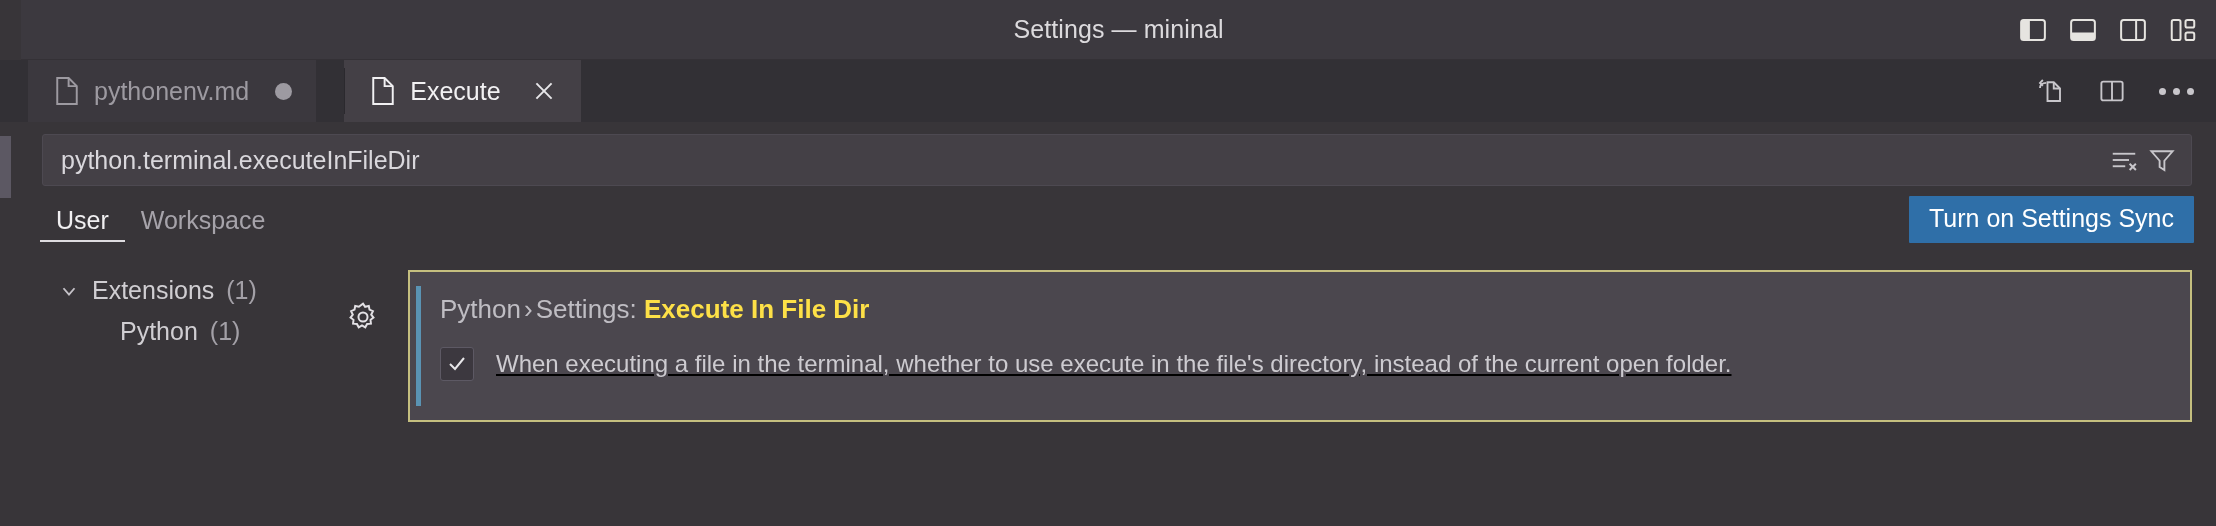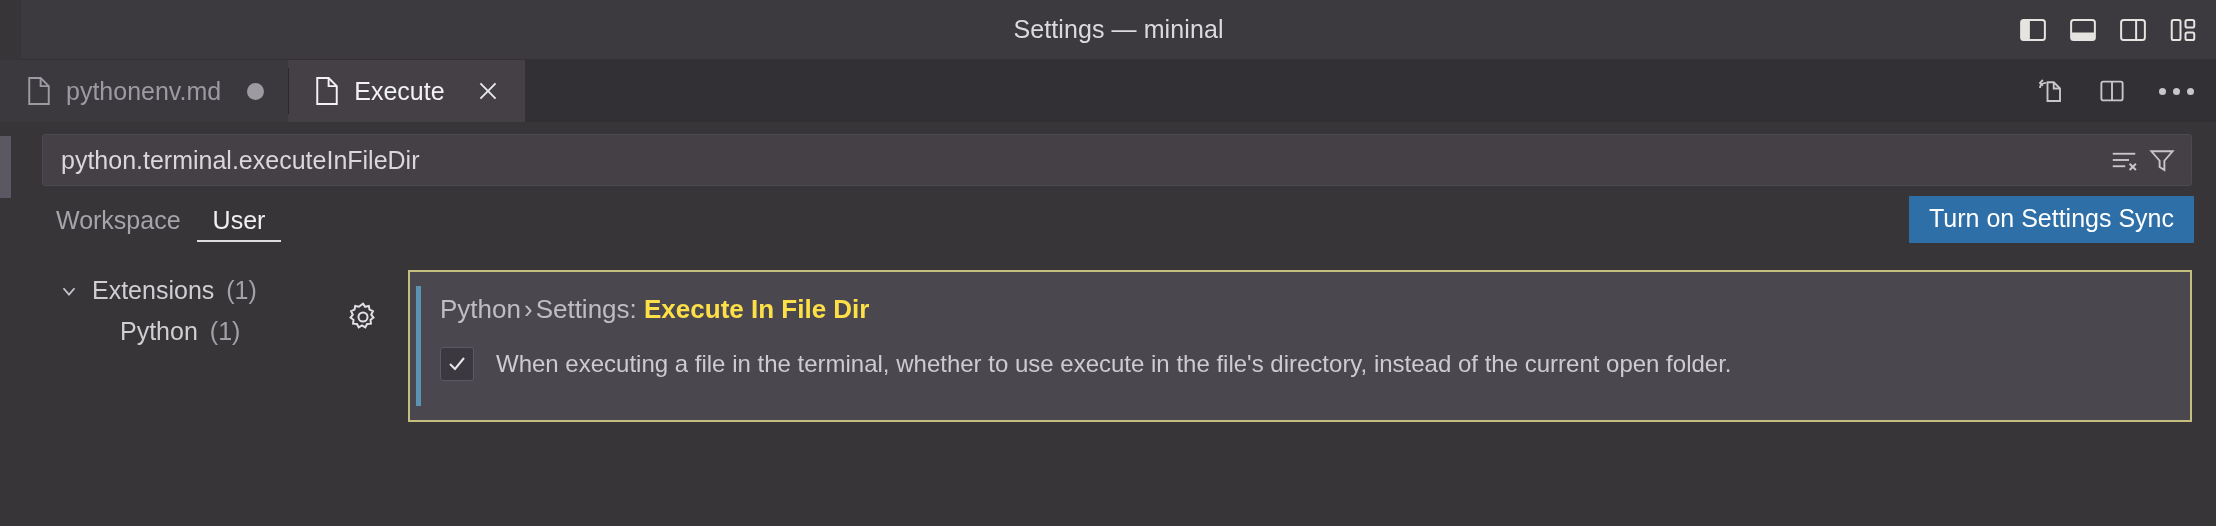--- a/index.html
+++ b/index.html
@@ -25,21 +25,21 @@
   .layout-ico { width: 30px; height: 30px; display: block; }
 
   
   .tabbar {
     height: 62px; background: #323035;
     display: flex; align-items: stretch; position: relative;
   }
   .tab {
     display: flex; align-items: center; gap: 14px;
     padding: 0 24px 0 26px; position: relative;
-    font-size: 25px; cursor: pointer; min-width: 0;
+    font-size: 25px; cursor: pointer; min-width: 0; margin-left: 28px;
   }
   .tab.inactive { background: #3b383e; color: #9d9aa1; }
   .tab.active { background: #444046; color: #f2f1f3; }
   .tab + .tab::before {
     content: ""; position: absolute; left: 0; top: 8px; bottom: 8px;
     width: 1px; background: #2b292e;
   }
   .tab-label { white-space: nowrap; }
   .file-ico { width: 26px; height: 30px; flex: none; }
   .dirty-dot {
@@ -116,21 +116,21 @@
     position: absolute; left: -64px; top: 28px; width: 40px; height: 40px;
   }
   .gear-ico { width: 34px; height: 34px; display: block; }
   .mod-bar {
     position: absolute; left: 6px; top: 14px; bottom: 14px; width: 5px; background: #5a93b3;
   }
   .setting-inner { padding: 22px 28px 0 30px; }
   .setting-title { font-size: 26px; color: #bfbdc3; white-space: nowrap; }
   .setting-title b { color: #fde047; font-weight: bold; }
   .setting-title .chevsep { color: #bfbdc3; padding: 0 3px; }
-  .setting-desc-row { display: flex; align-items: center; gap: 22px; margin-top: 22px; }
+  .setting-desc-row { display: flex; align-items: center; gap: 22px; margin-top: 22px; text-decoration: underline; }
   .checkbox {
     width: 34px; height: 34px; flex: none;
     background: #3c383f; border: 1px solid #5d5964; border-radius: 3px;
     display: flex; align-items: center; justify-content: center; cursor: pointer;
   }
   .setting-desc { font-size: 24px; color: #cdcbd0; white-space: nowrap; }
 
   
   .left-scroll {
     position: absolute; left: 0; top: 14px; width: 11px; height: 62px;
@@ -233,25 +233,25 @@
           <line x1="16.5" y1="15" x2="21.5" y2="20"></line>
             <line x1="21.5" y1="15" x2="16.5" y2="20"></line>
         </svg>
         <svg class="sr-ico" viewBox="0 0 24 24" fill="none" stroke="#c8c6cb" stroke-width="1.5">
           <path d="M3.5 5h17l-6.6 7.6V20l-3.8-2.4v-5z"></path>
         </svg>
       </div>
     </div>
 
     <div class="tabs-row">
+      <div class="st-tab sel">
+        <span>User</span>
+      </div>
       <div class="st-tab">
         <span>Workspace</span>
-      </div>
-      <div class="st-tab sel">
-        <span>User</span>
       </div>
       <button class="sync-btn">Turn on Settings Sync</button>
     </div>
 
     <div class="content-row">
 
       <div class="toc">
         <div class="toc-item">
           <svg class="chev" viewBox="0 0 24 24" fill="none" stroke="#c5c2c8" stroke-width="2">
             <polyline points="6,9 12,16 18,9"></polyline>

